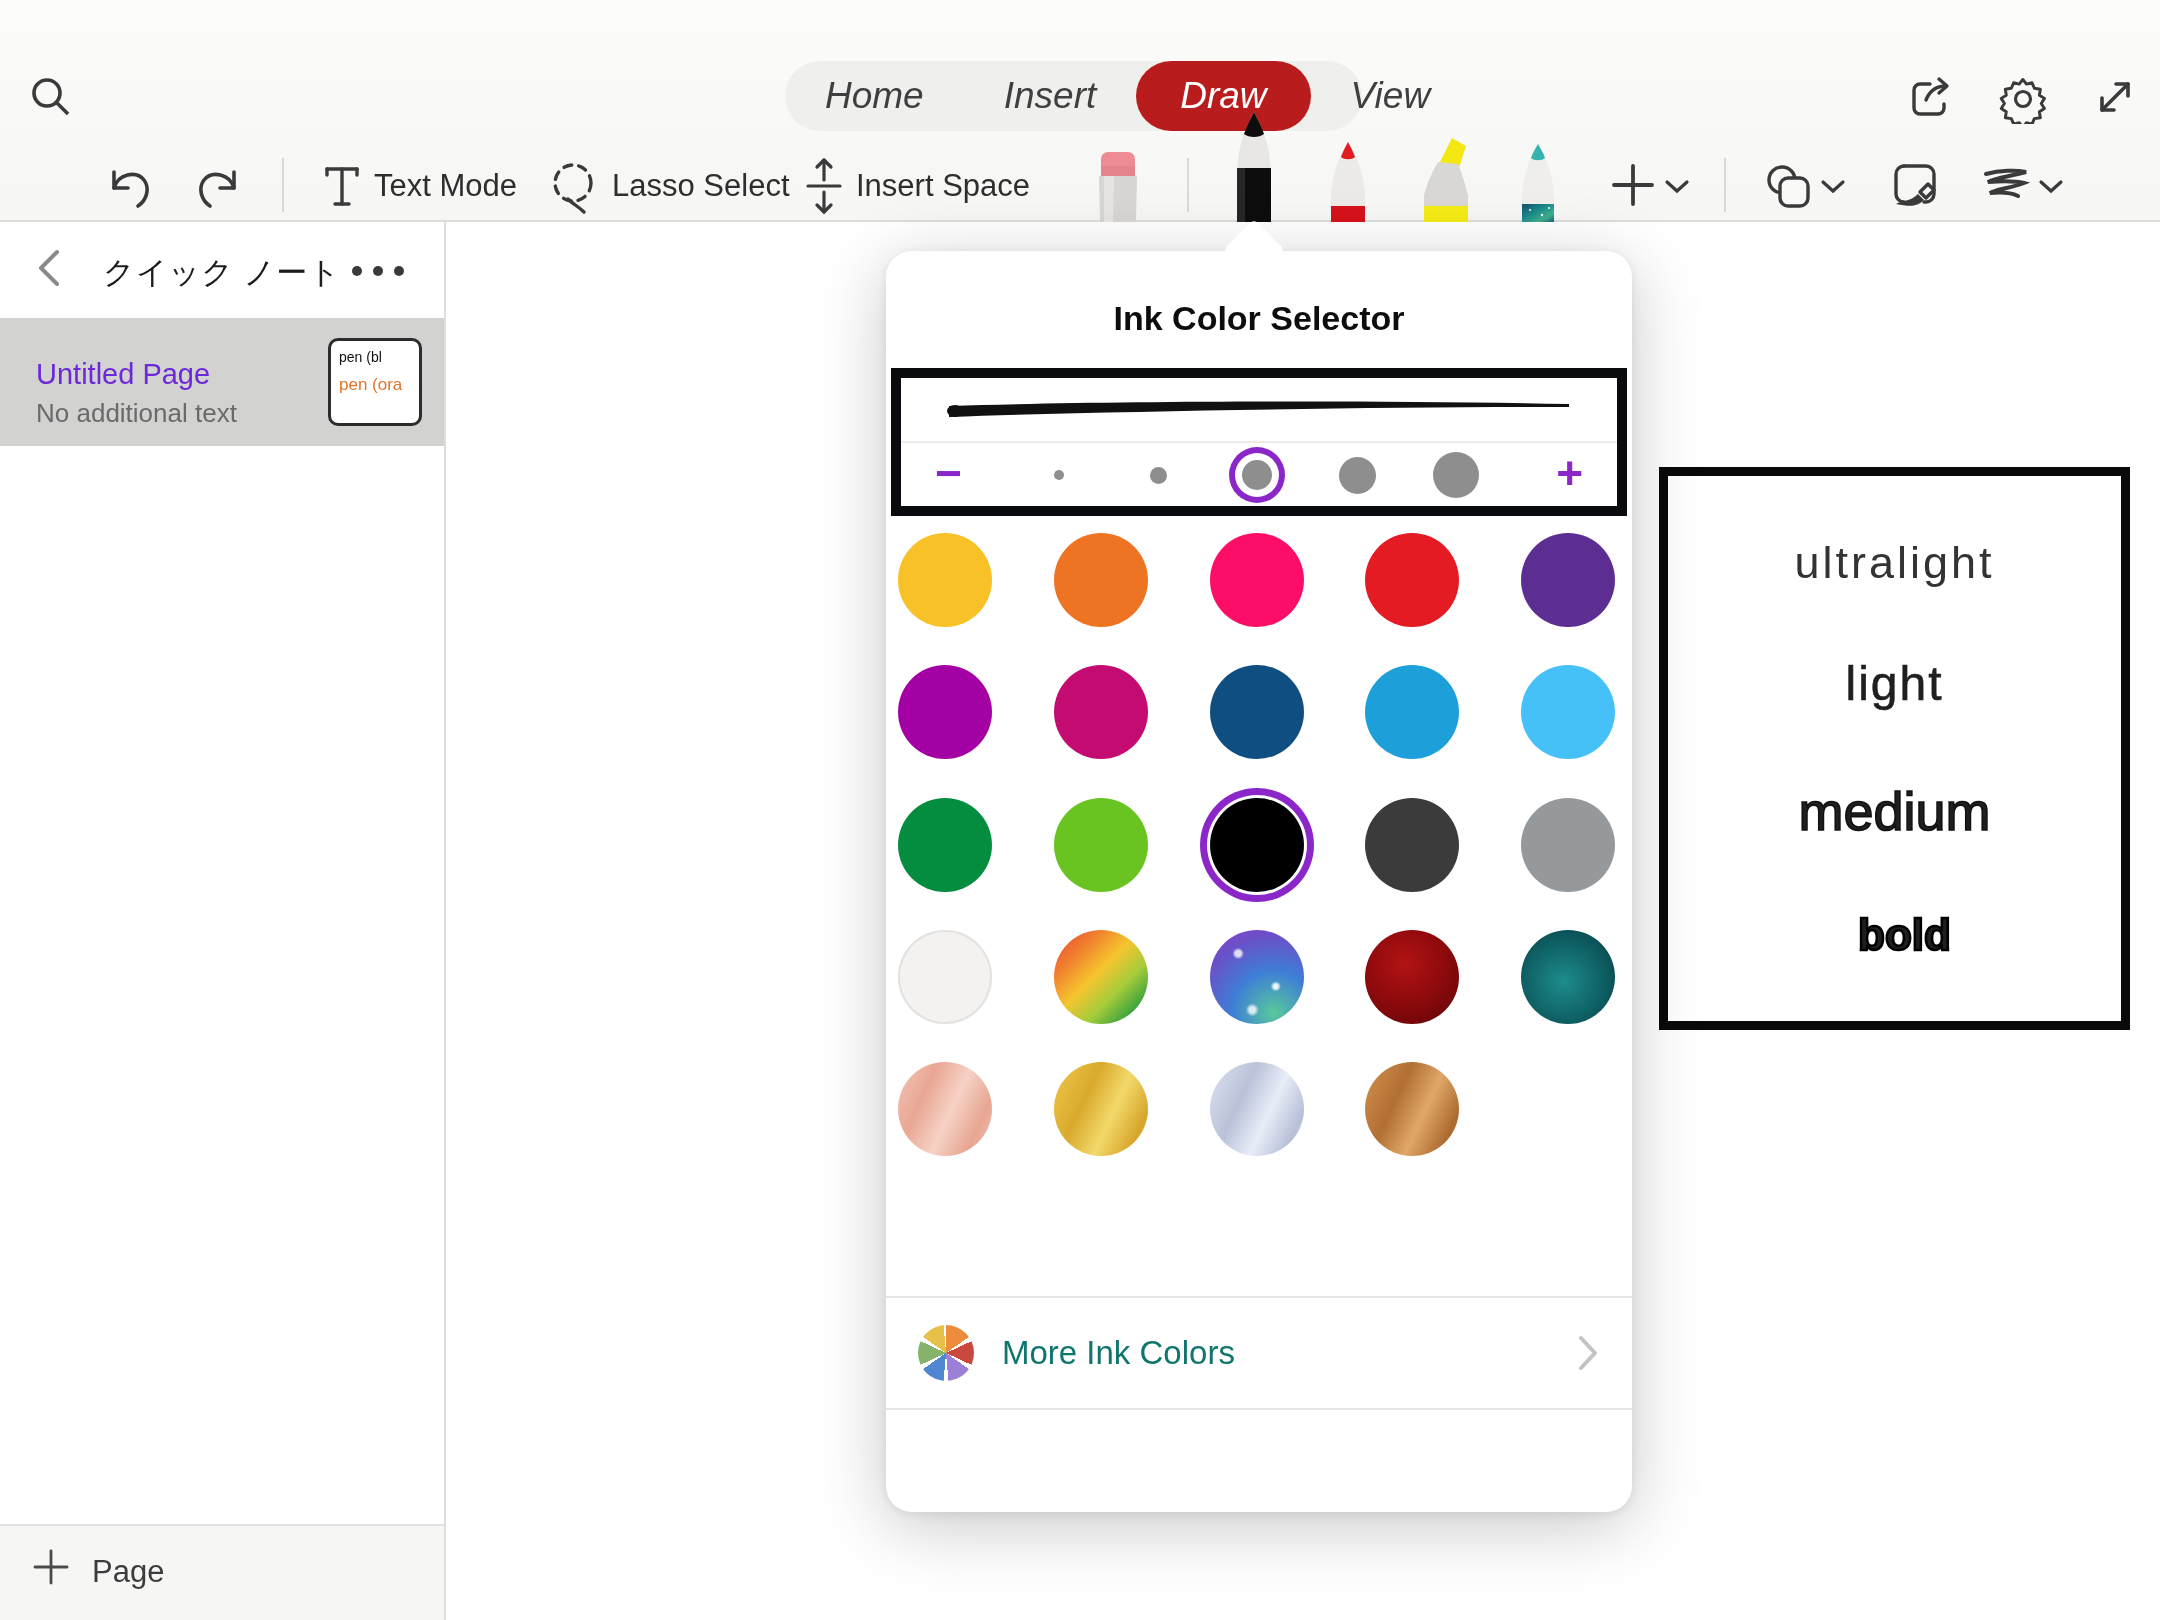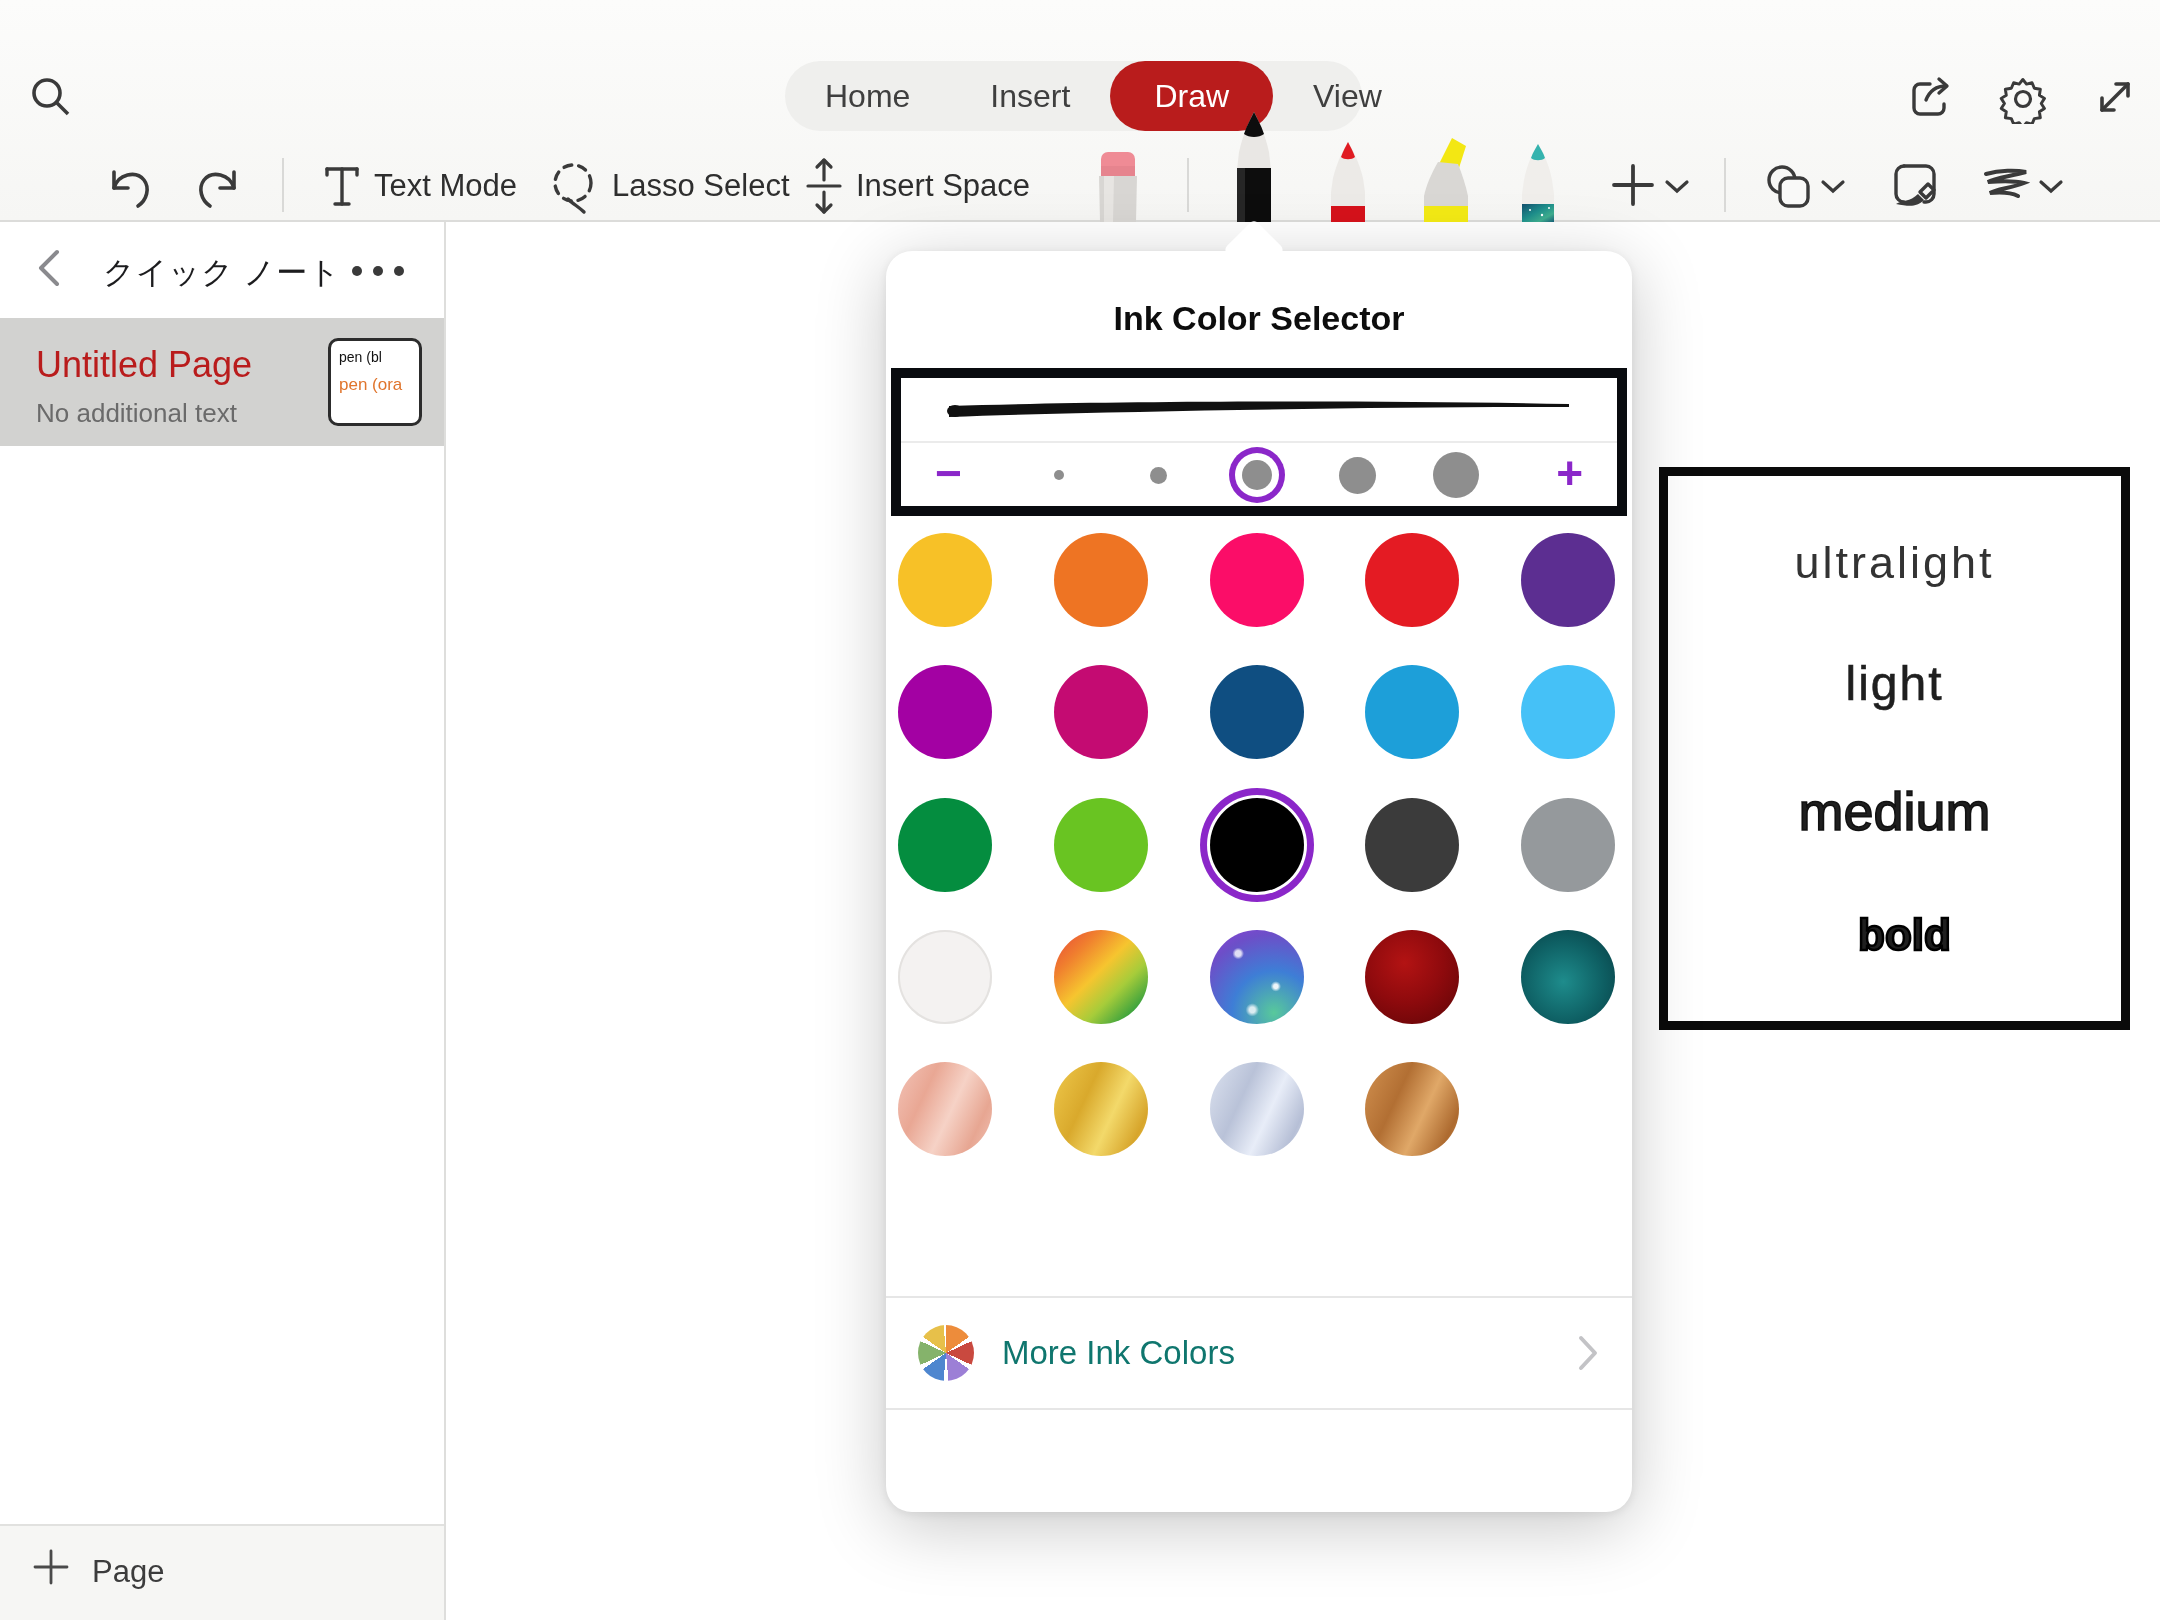--- a/index.html
+++ b/index.html
@@ -16,21 +16,21 @@
     position:absolute; left:0; top:0; width:2160px; height:222px;
     background:linear-gradient(#fcfcfb,#f6f6f4);
     border-bottom:2px solid #dcdcda; z-index:2;
   }
   .search-btn{ position:absolute; left:26px; top:72px; width:50px; height:50px; }
   .tabbar{
     position:absolute; left:785px; top:61px; width:577px; height:70px;
     background:#efefed; border-radius:35px; display:flex; align-items:center; justify-content:space-between;
   }
   .tab{ height:70px; padding:0 40px; display:flex; align-items:center; justify-content:center;
-        font-size:32px; color:#3f3f3f; border-radius:35px; cursor:default; }
+        font-size:37px; color:#3f3f3f; border-radius:35px; cursor:default;font-style:italic; }
   .tab.active{ background:#7719aa; color:#fff; padding:0 44px; }
   .top-icon{ position:absolute; top:74px; width:48px; height:48px; }
 
   
   .tb-divider{ position:absolute; top:158px; width:2px; height:54px; background:#d9d9d7; }
   .tb-label{ position:absolute; top:168px; font-size:31px; color:#2e2e2e; white-space:nowrap; }
   .tool{ position:absolute; }
 
   
   .pen{ position:absolute; z-index:3; }
@@ -40,21 +40,21 @@
     position:absolute; left:0; top:222px; width:446px; height:1398px;
     background:#fff; border-right:2px solid #dededc; z-index:1;
   }
   .sb-header{ position:relative; height:96px; }
   .sb-back{ position:absolute; left:36px; top:26px; width:26px; height:40px; }
   .sb-title{ position:absolute; left:0; right:0; top:30px; text-align:center;
              font-size:31px; font-weight:500; color:#1c1c1e; letter-spacing:1px; }
   .sb-ellipsis{ position:absolute; right:40px; top:44px; display:flex; gap:11px; }
   .sb-ellipsis i{ width:10px; height:10px; border-radius:50%; background:#3a3a3a; }
   .page-row{ position:relative; margin-top:0; height:128px; background:#d2d2d0; }
-  .page-title{ position:absolute; left:36px; top:26px; font-size:36px; color:#b91c1c; }
+  .page-title{ position:absolute; left:36px; top:40px; font-size:29px; color:#6d28d9; }
   .page-sub{ position:absolute; left:36px; top:80px; font-size:26px; color:#6a6a6a; }
   .page-thumb{
     position:absolute; left:328px; top:20px; width:94px; height:88px; background:#fff;
     border:3px solid #2c2c2c; border-radius:10px; overflow:hidden; padding:8px 0 0 8px;
   }
   .page-thumb .t1{ font-size:14px; color:#111; white-space:nowrap; }
   .page-thumb .t2{ font-size:17px; color:#e0752d; white-space:nowrap; margin-top:10px; }
   .add-page{
     position:absolute; left:0; bottom:0; width:444px; height:96px;
     background:#f6f6f4; border-top:2px solid #e1e1df;

